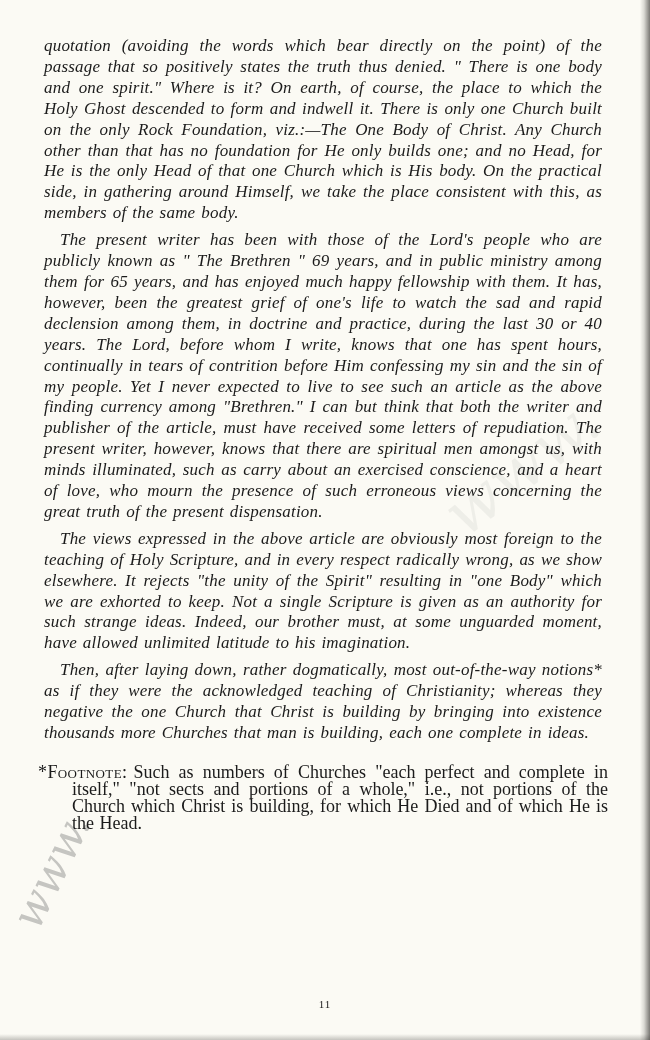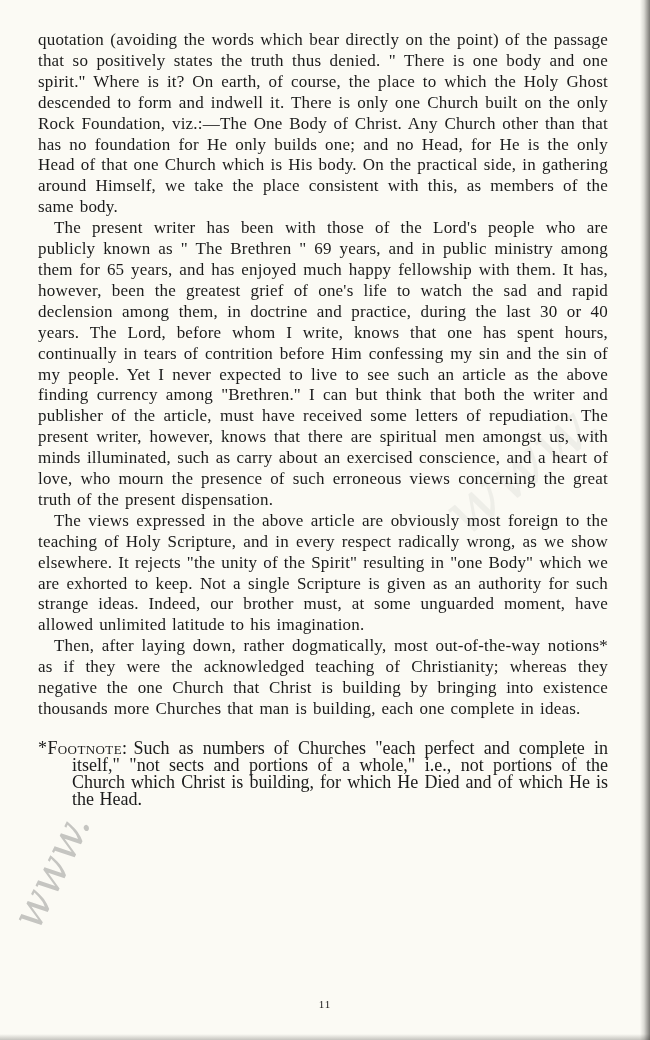--- a/index.html
+++ b/index.html
@@ -17,27 +17,28 @@
     color: #1b1b1b;
     font-family: "Liberation Serif", "DejaVu Serif", serif;
     padding: 30px 42px 0 38px;
     overflow: hidden;
   }
   .text-block {
     position: relative;
     z-index: 2;
   }
   .para {
-    margin: 0;
+    margin: 6px;
     font-size: 17px;
     line-height: 20.9px;
     text-align: justify;
     text-indent: 16px;
     word-spacing: 1.5px;
     letter-spacing: 0.2px;
+    font-style: italic;
   }
   .para.first {
     text-indent: 0;
   }
   .footnote {
     margin: 20px 0 0 0;
     font-size: 18px;
     line-height: 17px;
     text-align: justify;
     word-spacing: 1px;

